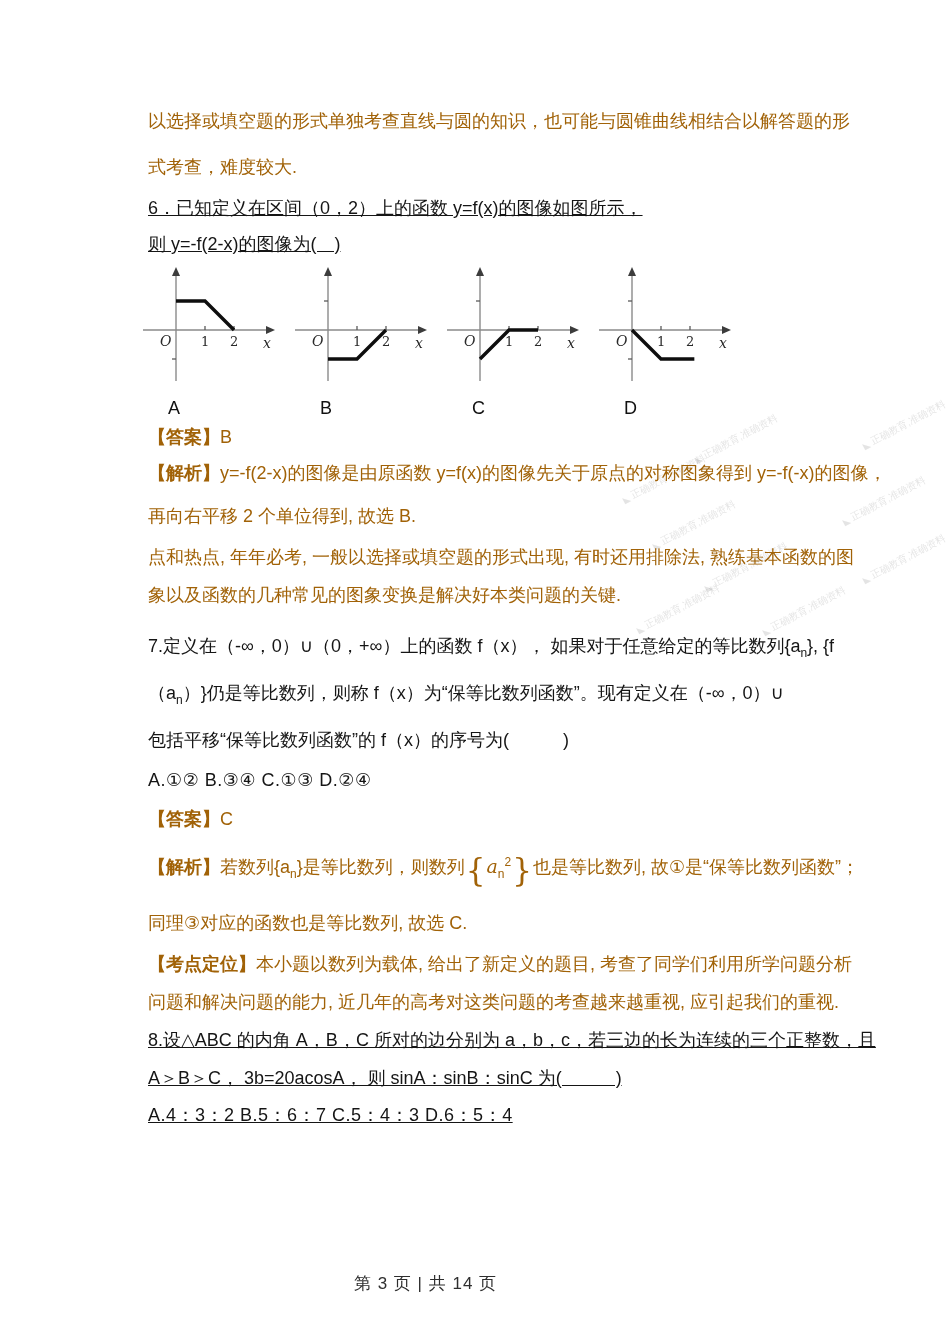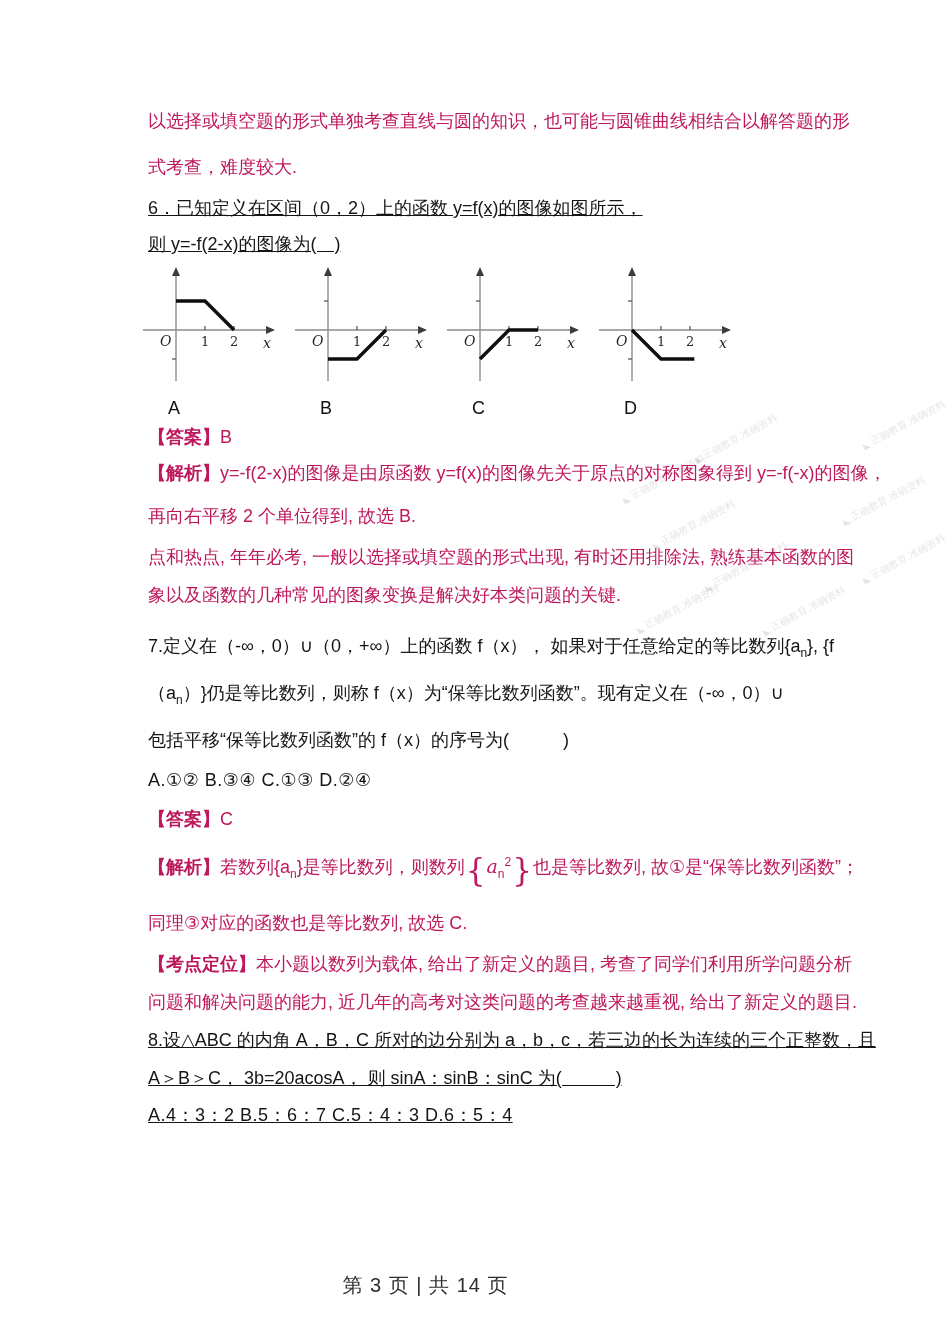--- a/index.html
+++ b/index.html
@@ -3,21 +3,21 @@
 <meta charset="utf-8">
 <style>
   html,body{margin:0;padding:0;background:#ffffff;}
   body{
     width:950px;height:1344px;position:relative;overflow:hidden;
     font-family:"Liberation Sans","DejaVu Sans",sans-serif;
     color:#151515;
   }
   .content{position:absolute;left:148px;top:98px;width:700px;}
   .line{white-space:nowrap;font-size:18px;line-height:40px;}
-  .red{color:#be185d;}
+  .red{color:#a16207;}
   .tag{font-weight:bold;}
   .intro .line{line-height:46px;}
   .stem .line{line-height:36px;text-decoration:underline;}
   .analysis .line{line-height:43px;}
   .keypoint .line{line-height:38px;}
   .answer-line{line-height:30px;margin-top:4px;}
   .q7stem .line{line-height:40px;}
   .line.tall{line-height:56px;}
   .options-line{line-height:40px;letter-spacing:.5px;}
   .spacer-md{height:12px;}
@@ -37,21 +37,21 @@
   .math .sqrt{font-style:normal;font-size:23px;margin-right:-1px;}
   .math .sqrt-arg{display:inline-block;border-top:1.7px solid #111;padding:0 2px;line-height:1.15;}
   .brace{font-family:"DejaVu Serif","Liberation Serif",serif;font-size:31px;vertical-align:-8px;line-height:1;font-weight:300;margin:0 1px;}
   .fit{font-family:"DejaVu Serif","Liberation Serif",serif;font-style:italic;font-size:19px;}
 
   
   .wm{position:absolute;font-size:10px;color:#4a4a4a;opacity:.14;transform:rotate(-28deg);white-space:nowrap;}
   .wm::before{content:"◣ ";font-size:9px;}
 
   .footer{position:absolute;top:1272px;left:0;width:851px;text-align:center;
-          font-size:20px;color:#2e2e2e;letter-spacing:1px;}
+          font-size:17px;color:#2e2e2e;letter-spacing:1px;}
 </style>
 </head>
 <body>
 
 <div class="wm" style="left:690px;top:432px;">正确教育,准确资料</div>
 <div class="wm" style="left:858px;top:418px;">正确教育,准确资料</div>
 <div class="wm" style="left:618px;top:472px;">正确教育,准确资料</div>
 <div class="wm" style="left:838px;top:494px;">正确教育,准确资料</div>
 <div class="wm" style="left:648px;top:518px;">正确教育,准确资料</div>
 <div class="wm" style="left:700px;top:560px;">正确教育,准确资料</div>
@@ -180,21 +180,21 @@
     <div class="line tall red">
       <span class="tag">【解析】</span><span>若数列{a</span><span class="sb">n</span><span>}是等比数列，则数列</span><span class="brace">{</span><span class="fit">a</span><span class="sb">n</span><span class="sp">2</span><span class="brace">}</span><span>也是等比数列, 故①是“保等比数列函数”；</span>
     </div>
     <div class="line red">同理③对应的函数也是等比数列, 故选 C.</div>
   </div>
 
   <div class="keypoint">
     <div class="line red">
       <span class="tag">【考点定位】</span><span>本小题以数列为载体, 给出了新定义的题目, 考查了同学们利用所学问题分析</span>
     </div>
-    <div class="line red">问题和解决问题的能力, 近几年的高考对这类问题的考查越来越重视, 给出了新定义的题目.</div>
+    <div class="line red">问题和解决问题的能力, 近几年的高考对这类问题的考查越来越重视, 应引起我们的重视.</div>
   </div>
 
   <div class="stem">
     <div class="line" style="line-height:38px">8.设△ABC 的内角 A，B，C 所对的边分别为 a，b，c，若三边的长为连续的三个正整数，且</div>
     <div class="line" style="line-height:38px">A＞B＞C， 3b=20acosA， 则 sinA：sinB：sinC 为(　　　)</div>
     <div class="line options-line">A.4：3：2  B.5：6：7  C.5：4：3   D.6：5：4</div>
   </div>
 
 </div>
 

